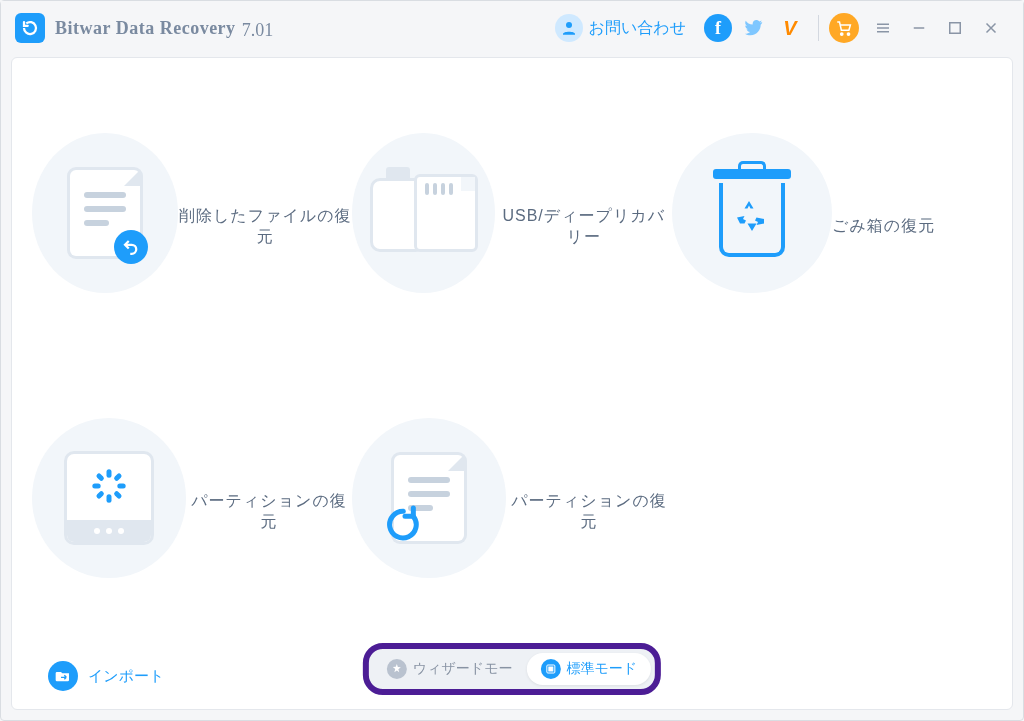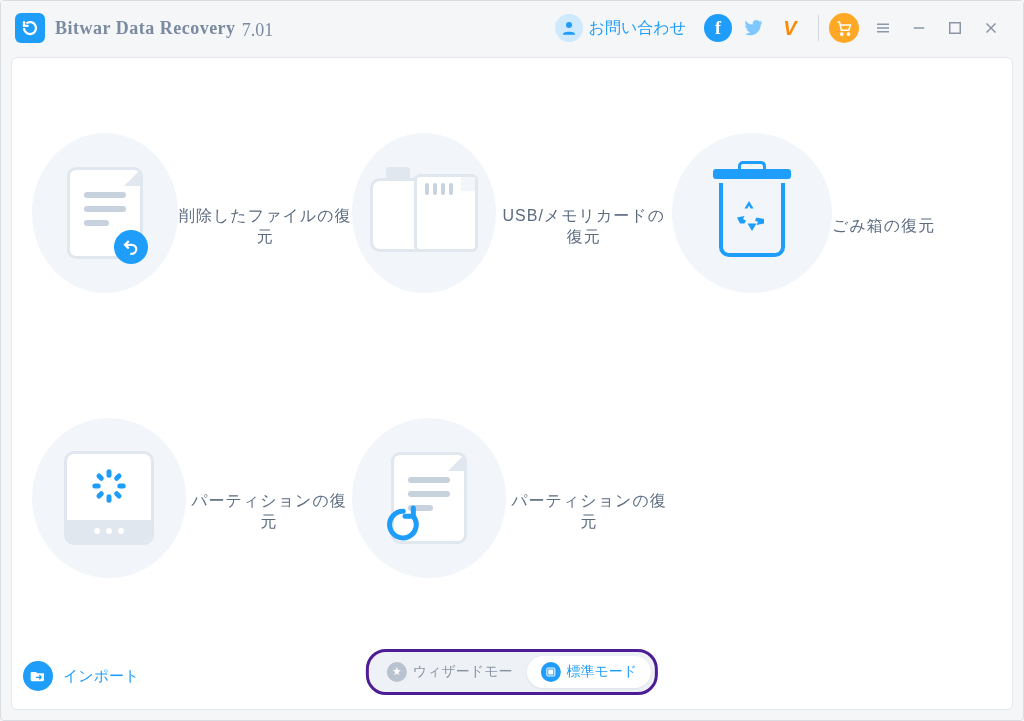--- a/index.html
+++ b/index.html
@@ -159,34 +159,34 @@
   .trash .recycle svg { width:36px; height:36px; }
 
   .hdd.blue .center { width: 44px; height: 44px; display:flex; align-items:center; justify-content:center; }
   .hdd.blue .center svg { width:40px; height:40px; }
 
   .doc.return .arrow { position:absolute; left:-14px; bottom:-6px; }
   .doc.return .arrow svg { width:40px; height:40px; }
 
   
   .import-btn {
-    position: absolute; left: 11px; bottom: 18px;
+    position: absolute; left: 36px; bottom: 18px;
     display: flex; align-items: center; gap: 10px;
     color: #1e9dfb; font-size: 15px; cursor: pointer;
   }
   .import-btn .ic {
     width: 30px; height: 30px; border-radius: 50%; background: #1e9dfb;
     display:flex; align-items:center; justify-content:center;
   }
   .import-btn .ic svg { width:16px; height:16px; }
 
   .mode-toggle {
     position: absolute; left: 50%; bottom: 14px; transform: translateX(-50%);
     display: flex; background: #eef1f5; border-radius: 20px; padding: 4px;
-    border: 3px solid #4c1d95;
+    border: 6px solid #4c1d95;
   }
   .mode-toggle .mode {
     display: flex; align-items: center; gap: 6px;
     padding: 6px 14px; border-radius: 16px; font-size: 14px;
     cursor: pointer; color: #8893a3;
   }
   .mode-toggle .mode.active {
     background: #fff; color: #1e9dfb; box-shadow: 0 1px 3px rgba(0,0,0,0.08); font-family: Liberation Serif, serif;
   }
   .mode-toggle .mode .ic {
@@ -296,21 +296,21 @@
             <div class="sd">
               <div class="teeth">
                   <span></span>
                   <span></span>
                   <span></span>
                   <span></span>
                 </div>
             </div>
           </div>
         </div>
-        <div class="label">USB/メモリカードの復元</div>
+        <div class="label">USB/ディープリカバリー</div>
       </div>
 
       <div class="tile">
         <div class="circle">
           <div class="trash">
             <div class="lid"></div>
             <div class="bin">
               <span class="recycle">
                 <svg viewBox="0 0 24 24" fill="#1e9dfb">
                     <path d="M7 7l3-5 3 5-2 0 0 0-1-2-1 2zM4 17l-2-4 5-1-1 2 2 1-1 2zM20 17l-5 1 1-2-2-1 1-2 5 1zM12 22l-3-5h6z"></path>

